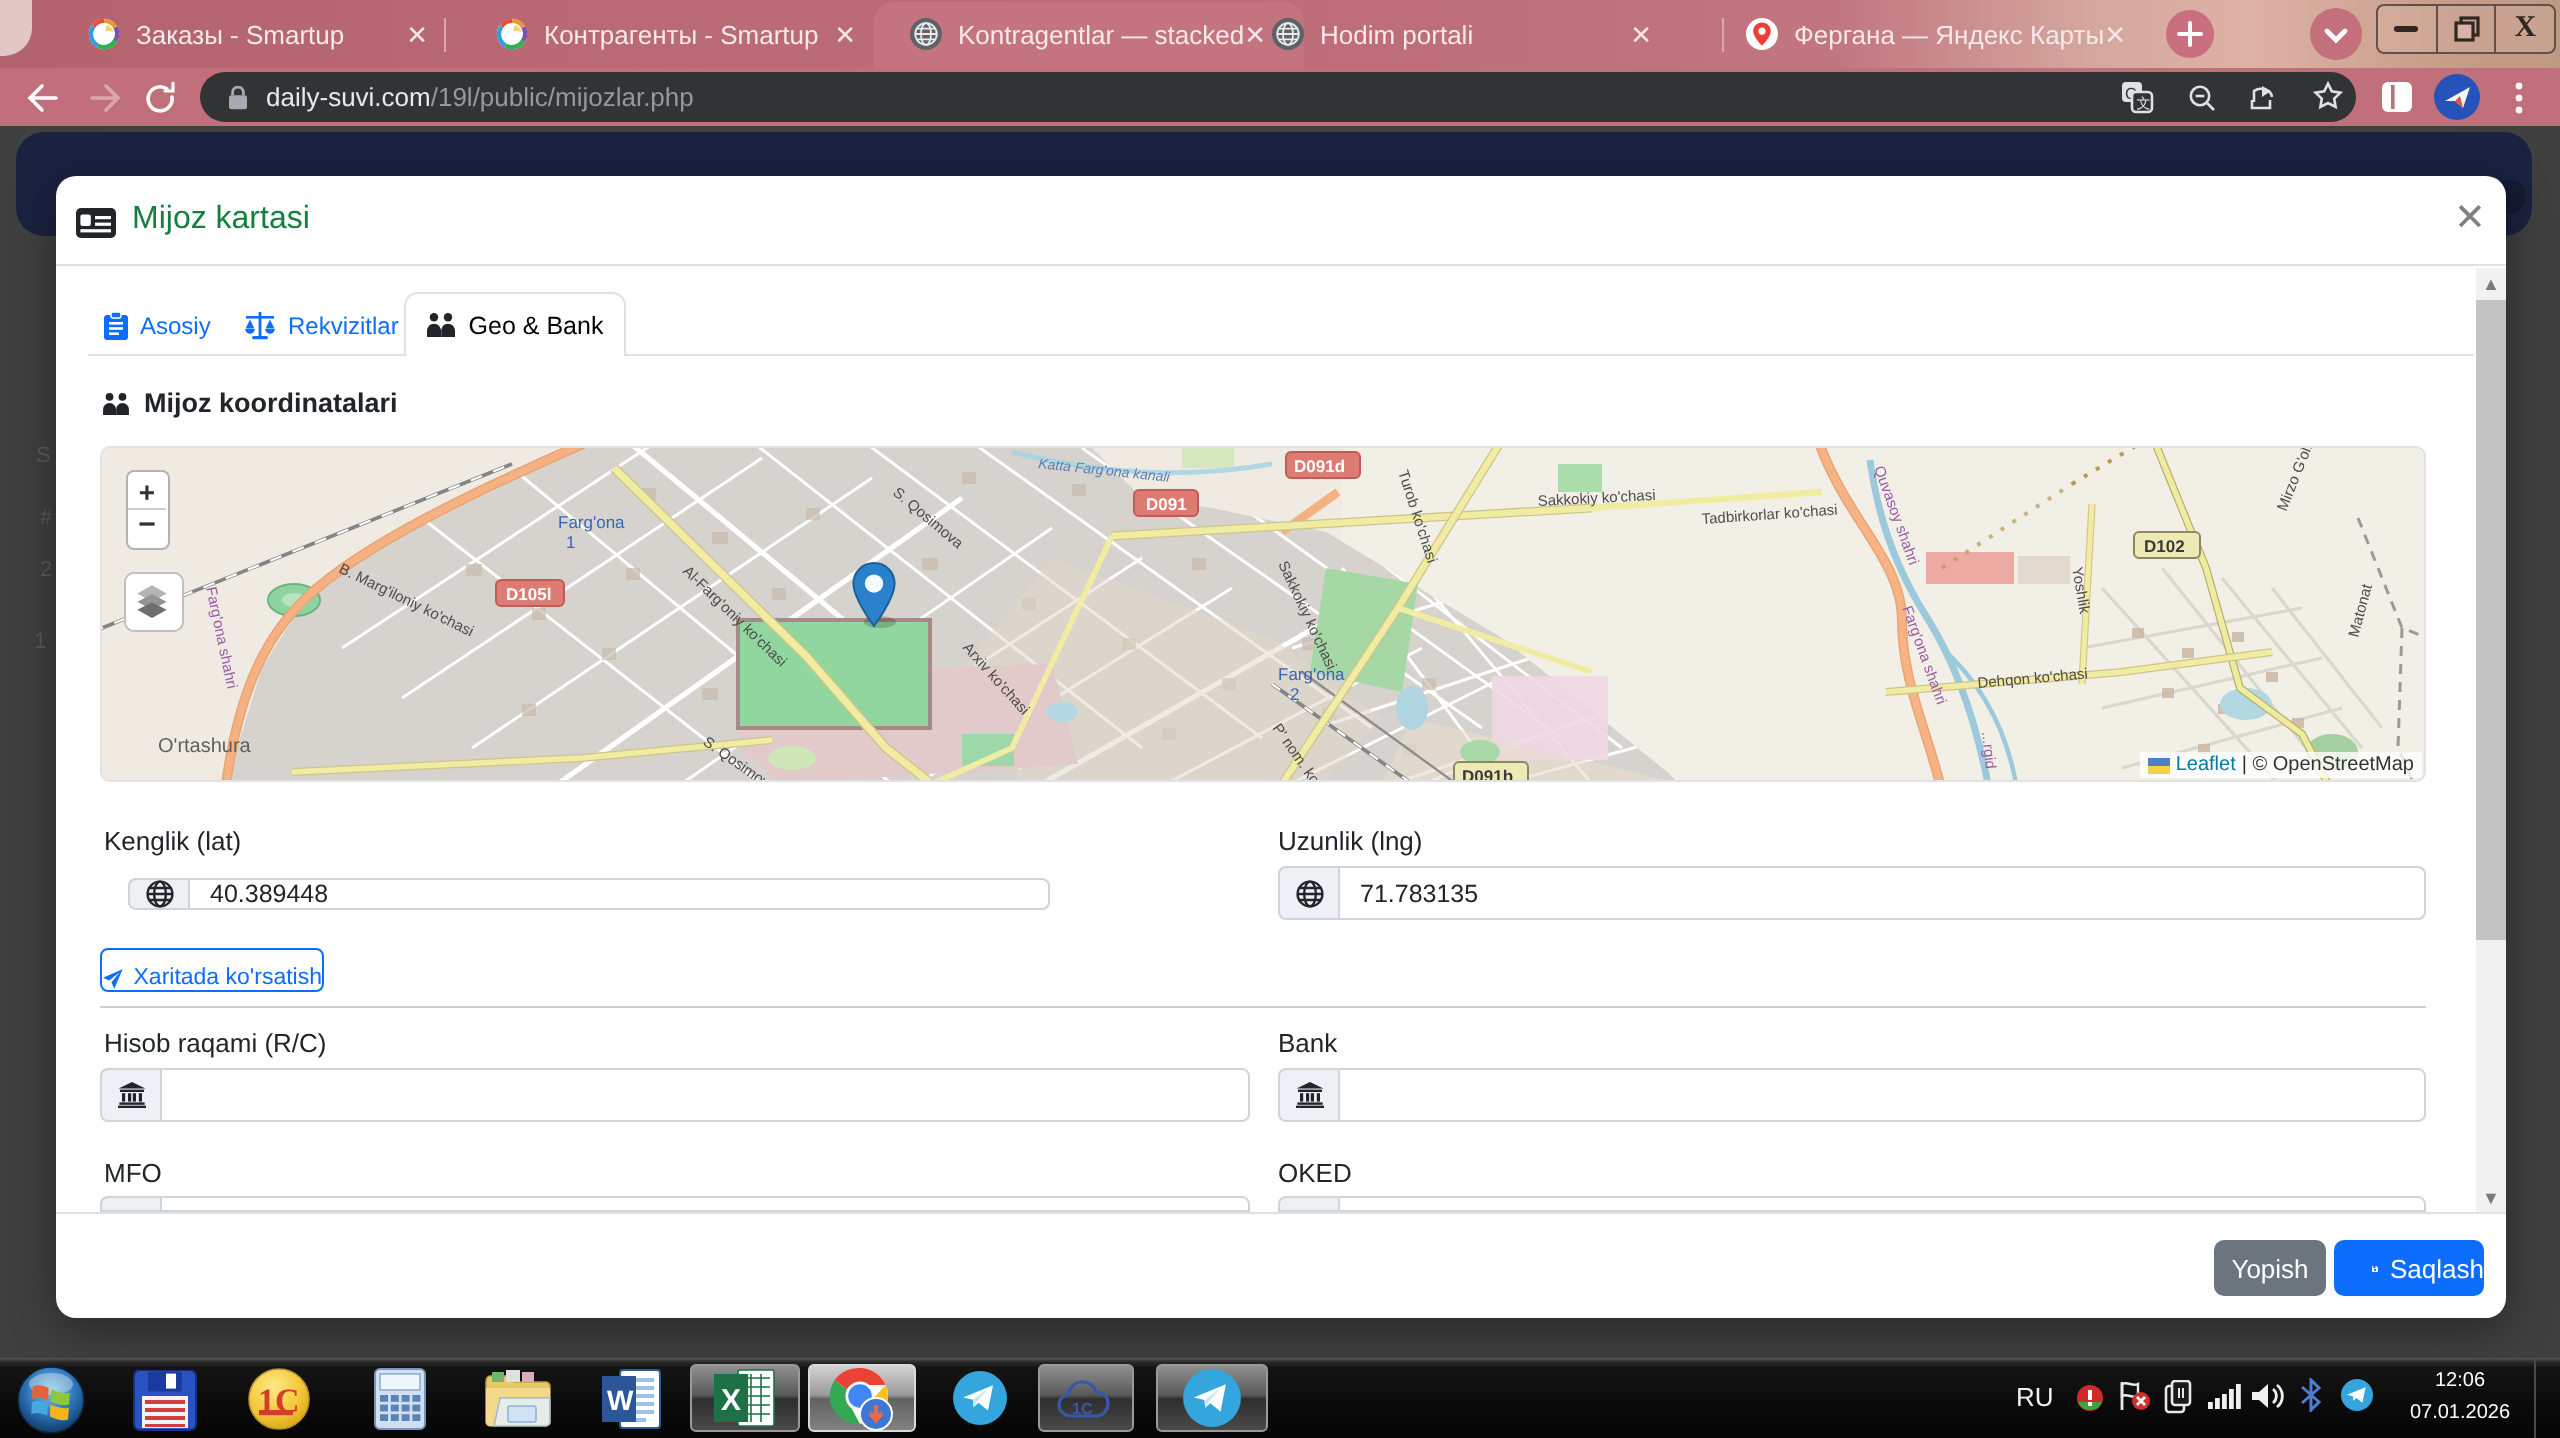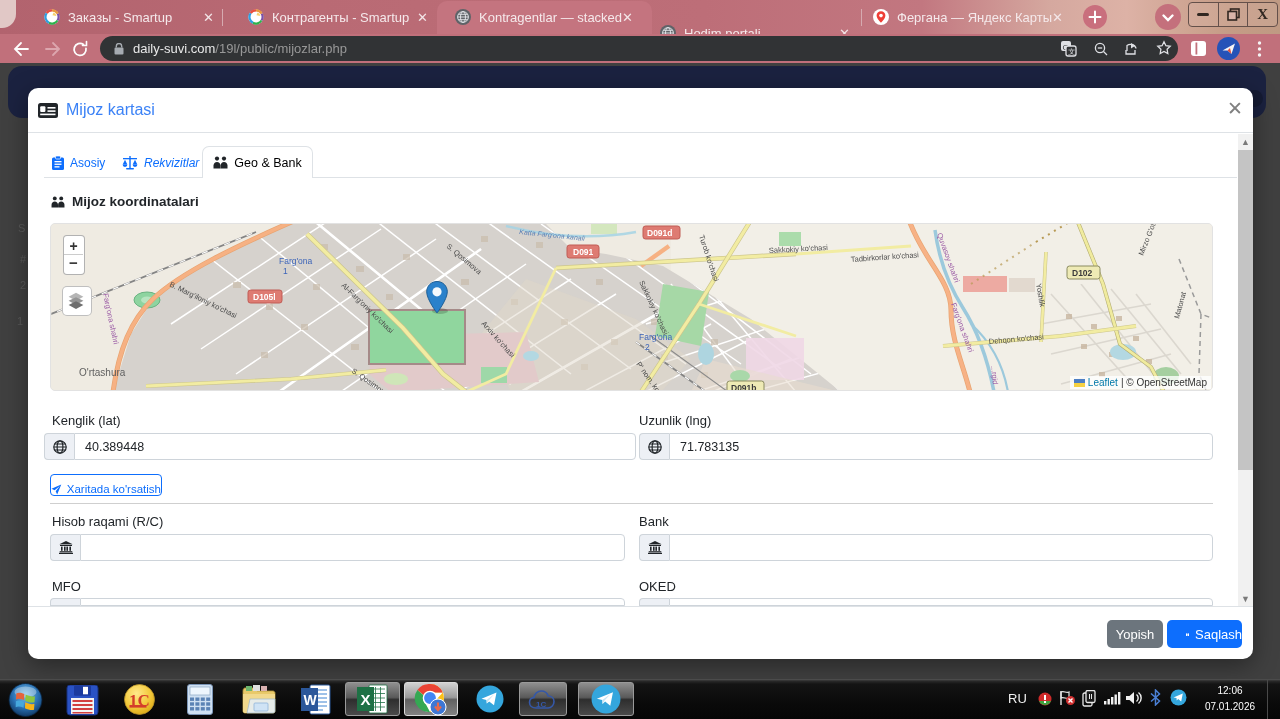--- a/index.html
+++ b/index.html
@@ -34,21 +34,21 @@
 
   
   #pageheader { left:8px; top:66px; width:1258px; height:52px; background:#1b2240; border-radius:14px; }
   #pagehdrcircle { left:1246px; top:90px; width:17px; height:17px; border-radius:50%; background:#151b33; }
   .ghost { color:#5a5a5a; font-size:11px; }
 
   
   #modal { left:28px; top:88px; width:1225px; height:571px; background:#fff; border-radius:10px;
     box-shadow:0 6px 24px rgba(0,0,0,.4); }
   #mhead { left:0; top:0; width:1225px; height:45px; border-bottom:1px solid #dee2e6; }
-  #mtitle { left:10px; top:13px; font-size:16px; font-weight:500; color:#3b82f6; display:flex; align-items:center; gap:8px;}
+  #mtitle { left:10px; top:13px; font-size:16px; font-weight:500; color:#15803d; display:flex; align-items:flex-end; gap:8px;}
   #mclose { left:1199px; top:9px; font-size:19px; color:#808080; font-weight:300; }
   
   .navtabs-border { left:16px; top:89px; width:1193px; height:1px; background:#dee2e6; }
   .ntab { top:60px; height:30px; display:flex; align-items:center; gap:6px; font-size:12px; color:#0d6efd; }
   #ntab3 { left:174px; top:58px; width:111px; height:32px; background:#fff; border:1px solid #dee2e6; border-bottom:none;
     border-radius:7px 7px 0 0; color:#000; display:flex; align-items:center; justify-content:center; gap:6px; font-size:12.5px; }
   #koordtitle { left:23px; top:106px; font-size:13.5px; font-weight:700; color:#212529; display:flex; align-items:center; gap:7px; }
   
   .flabel { font-size:13px; color:#212529; }
   .igroup { display:flex; height:27px; }
@@ -122,21 +122,21 @@
         <circle cx="8" cy="8" r="8" fill="#5f6368"></circle>
         <g stroke="#e8eaed" stroke-width="0.9" fill="none">
           <circle cx="8" cy="8" r="5.4"></circle>
           <ellipse cx="8" cy="8" rx="2.5" ry="5.4"></ellipse>
           <path d="M2.6 8h10.8M3.4 5.3h9.2M3.4 10.7h9.2"></path>
         </g>
       </svg>
     <span class="ttl">Kontragentlar — stacked moda</span>
       <span class="cx">✕</span>
   </div>
-  <div class="tab abs" style="left:660px; width:190px;margin-top:16px;">
+  <div class="tab abs" style="left:636px; width:190px;">
     <svg class="favi" viewBox="0 0 16 16">
         <circle cx="8" cy="8" r="8" fill="#5f6368"></circle>
         <g stroke="#e8eaed" stroke-width="0.9" fill="none">
           <circle cx="8" cy="8" r="5.4"></circle>
           <ellipse cx="8" cy="8" rx="2.5" ry="5.4"></ellipse>
           <path d="M2.6 8h10.8M3.4 5.3h9.2M3.4 10.7h9.2"></path>
         </g>
       </svg>
     <span class="ttl">Hodim portali</span>
       <span class="cx">✕</span>
@@ -260,21 +260,21 @@
     <div class="ntab abs" style="left:24px;">
       <svg width="12" height="14" viewBox="0 0 12 14">
           <rect x="0" y="1.5" width="12" height="12.5" rx="1.5" fill="#0d6efd"></rect>
           <rect x="3.5" y="0" width="5" height="3" rx="1" fill="#0d6efd" stroke="#fff" stroke-width="0.7"></rect>
           <rect x="2.5" y="5" width="7" height="1.3" fill="#fff"></rect>
           <rect x="2.5" y="7.6" width="7" height="1.3" fill="#fff"></rect>
           <rect x="2.5" y="10.2" width="5" height="1.3" fill="#fff"></rect>
         </svg>
       <span>Asosiy</span>
     </div>
-    <div class="ntab abs" style="left:94px;font-style:italic;">
+    <div class="ntab abs" style="left:94px;">
       <svg width="16" height="14" viewBox="0 0 16 14">
           <g fill="#0d6efd">
             <rect x="7.3" y="0" width="1.4" height="12"></rect>
             <rect x="4" y="12" width="8" height="1.6" rx="0.8"></rect>
             <rect x="1" y="2" width="14" height="1.3"></rect>
             <path d="M3 3.8 0.8 8.3h4.4zM0.6 8.5h4.8a2.4 2.4 0 0 1-4.8 0z"></path>
             <path d="M13 3.8 10.8 8.3h4.4zM10.6 8.5h4.8a2.4 2.4 0 0 1-4.8 0z"></path>
           </g>
         </svg>
       <span>Rekvizitlar</span>
@@ -527,21 +527,21 @@
  </svg>
  <div class="abs" style="right:1px; bottom:1px; height:13px; background:rgba(255,255,255,.78); font-size:10px; color:#333; padding:0 4px; display:flex; align-items:center; gap:3px;">
    <span style="display:inline-block; width:11px; height:8px; background:linear-gradient(180deg,#4d7fc4 50%,#f6d141 50%);"></span>
    <span style="color:#0078a8;">Leaflet</span>
           <span> | © OpenStreetMap</span>
  </div>
  </div>
 
     <div class="flabel abs" style="left:24px; top:325px;">Kenglik (lat)</div>
     <div class="flabel abs" style="left:611px; top:325px;">Uzunlik (lng)</div>
-    <div class="igroup abs" style="left:16px; top:345px; width:592px;">
+    <div class="igroup abs" style="left:36px; top:345px; width:461px;align-items:center;">
       <div class="iaddon">
           <svg width="14" height="14" viewBox="0 0 14 14">
             <g stroke="#212529" stroke-width="1.2" fill="none">
               <circle cx="7" cy="7" r="6.2"></circle>
               <ellipse cx="7" cy="7" rx="2.9" ry="6.2"></ellipse>
               <path d="M0.8 7h12.4M1.6 4h10.8M1.6 10h10.8"></path>
             </g>
           </svg>
         </div>
       <div class="ifield">40.389448</div>

